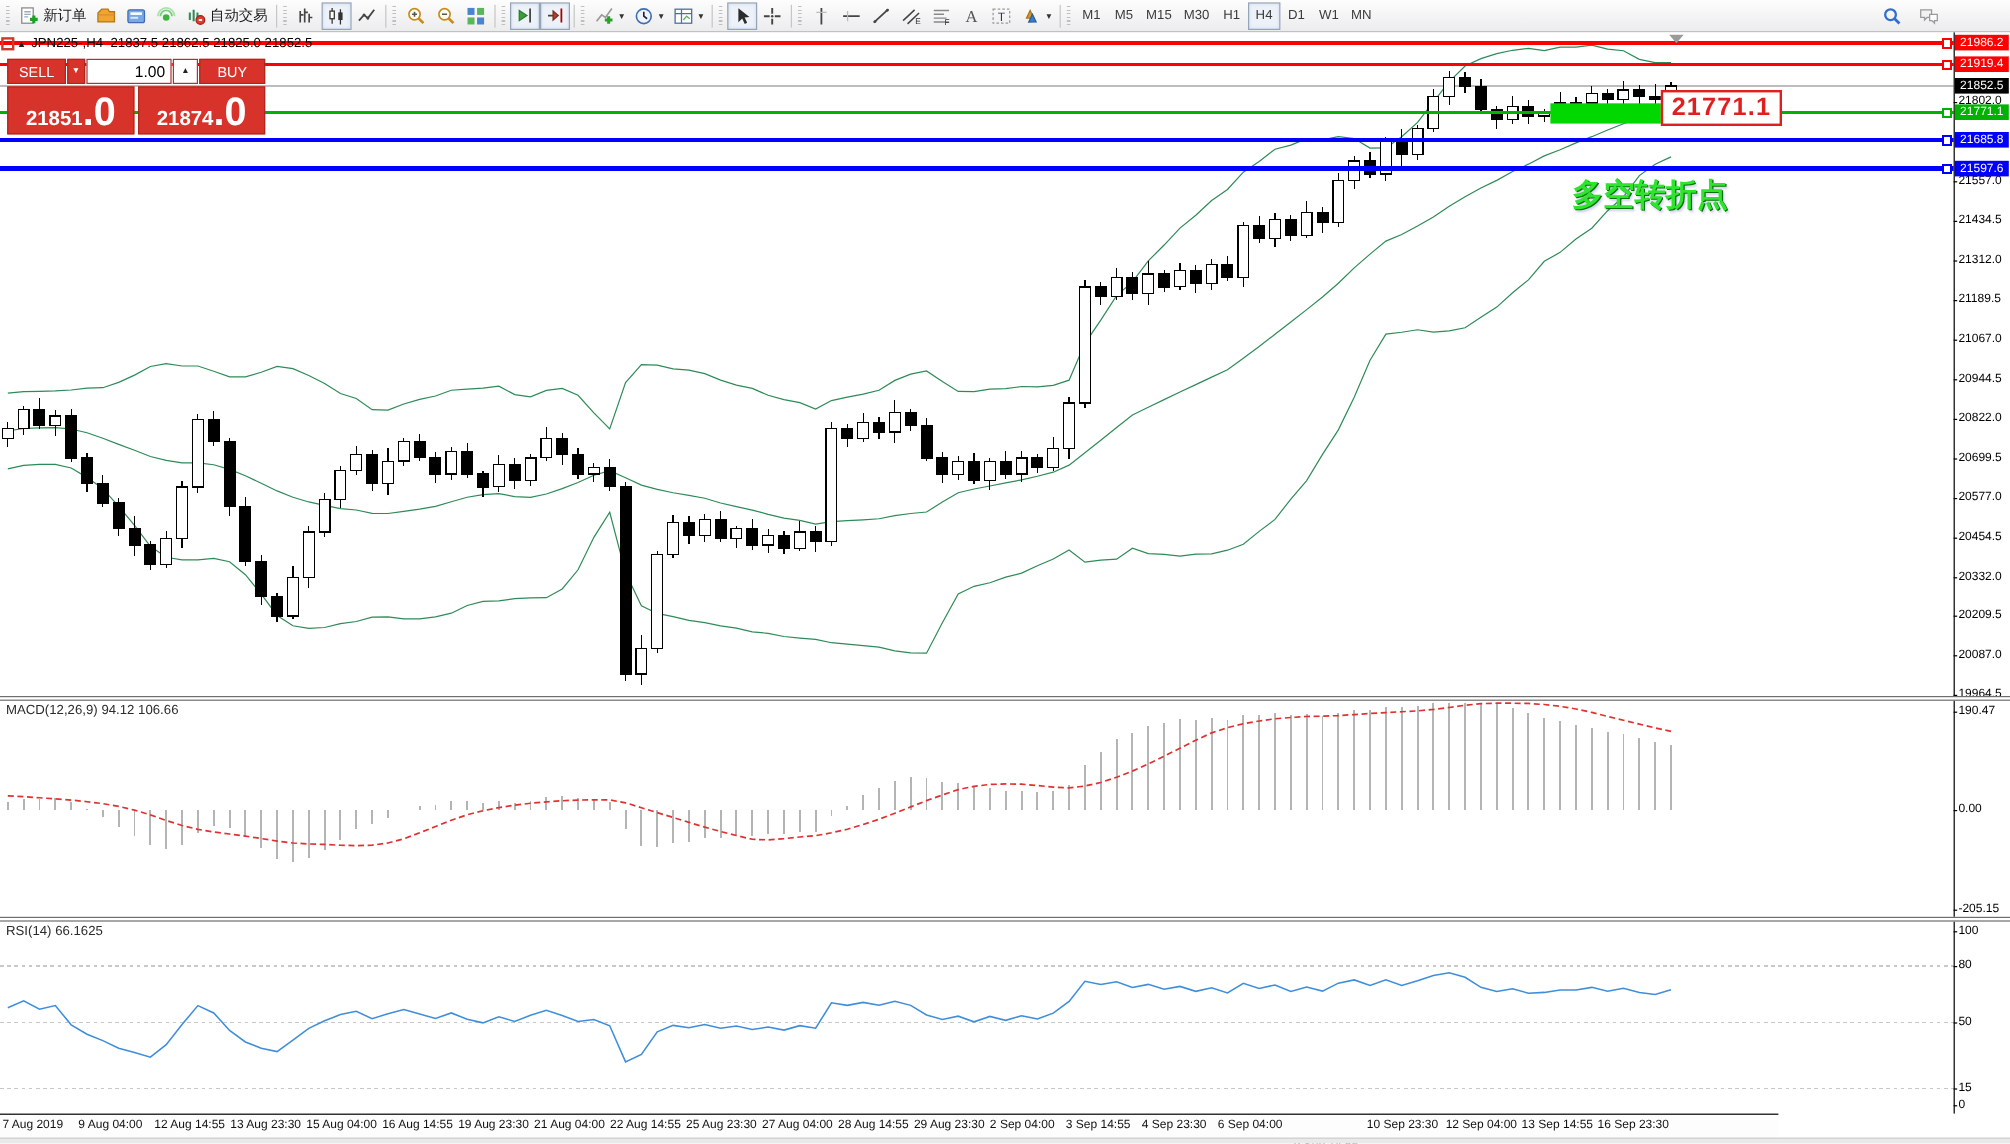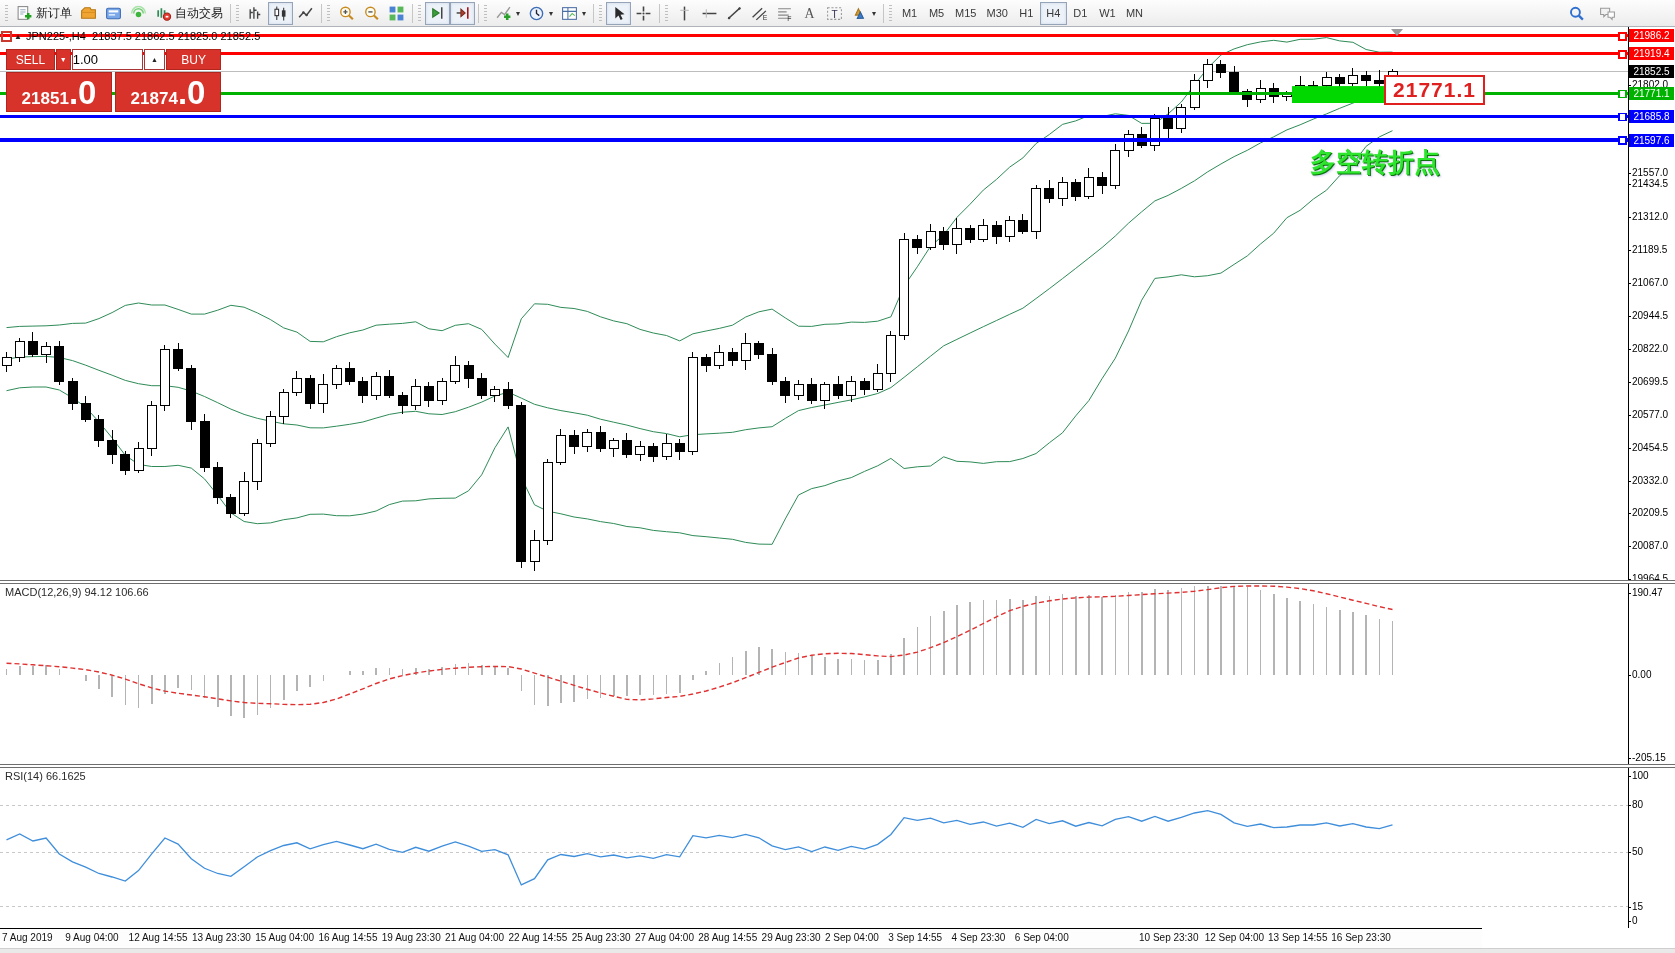--- a/index.html
+++ b/index.html
@@ -38,21 +38,21 @@
   #chart-title{position:absolute;left:26px;top:3px;font-size:11px;color:#000;z-index:7;white-space:nowrap;}
   #chart-title b{font-weight:normal;}
   
   #trade-panel{position:absolute;left:6px;top:22px;width:215px;z-index:8;}
   #tp-row1{display:flex;gap:1px;height:21px;}
   .tp-btn{background:#d8332a;border:1px solid #b0261e;color:#ffffff;font-size:12px;
     display:flex;align-items:center;justify-content:center;font-family:"Liberation Sans",sans-serif;}
   #tp-sell{width:48px;}  #tp-buy{width:54px;}
   #tp-dn{width:13px;background:#d8332a;color:#fff;border:1px solid #b0261e;font-size:7px;
     display:flex;align-items:center;justify-content:center;}
-  #tp-lot{width:65px;border:1px solid #a33;background:#fff;font-size:13px;text-align:left;
+  #tp-lot{width:65px;border:1px solid #a33;background:#fff;font-size:13px;text-align:right;
     padding:0 4px 0 0;font-family:"Liberation Sans",sans-serif;}
   #tp-up{width:20px;background:#fff;color:#222;border:1px solid #a33;font-size:7px;
     display:flex;align-items:center;justify-content:center;}
   #tp-row2{display:flex;gap:3px;margin-top:2px;height:40px;}
   .tp-price{width:106px;background:#d8332a;border:1px solid #b0261e;color:#fff;
     display:flex;align-items:baseline;justify-content:center;box-sizing:border-box;padding-top:2px;}
   .tp-price .pmain{font-size:17px;font-weight:bold;line-height:36px;}
   .tp-price .pfrac{font-size:33px;font-weight:bold;line-height:36px;}
   
   #price-tag{position:absolute;left:1384px;top:48px;width:97px;height:26px;z-index:9;
@@ -673,21 +673,21 @@
       <polyline points="6.5,71.8 19.7,66.0 32.9,73.0 46.1,70.0 59.3,86.0 72.5,93.9 85.7,99.2 98.9,105.5 112.1,109.0 125.3,113.0 138.5,102.6 151.7,85.8 164.9,70.0 178.1,76.1 191.3,90.7 204.5,100.3 217.7,105.5 230.9,108.3 244.1,98.7 257.3,89.0 270.5,82.7 283.7,77.5 296.9,74.8 310.1,80.9 323.3,76.7 336.5,73.3 349.7,77.0 362.9,80.7 376.1,76.1 389.3,81.4 402.5,84.4 415.7,79.3 428.9,83.2 442.1,78.1 455.3,73.9 468.5,78.2 481.7,83.3 494.9,81.6 508.1,86.8 521.3,116.9 534.5,110.7 547.7,91.9 560.9,86.5 574.1,88.5 587.3,85.7 600.5,88.9 613.7,87.0 626.9,89.9 640.1,87.9 653.3,90.4 666.5,86.7 679.7,88.8 692.9,67.7 706.1,69.8 719.3,67.3 732.5,69.7 745.7,66.4 758.9,69.8 772.1,77.8 785.3,81.6 798.5,78.8 811.7,83.5 824.9,79.0 838.1,82.3 851.3,78.4 864.5,81.1 877.7,76.3 890.9,66.5 904.1,49.7 917.3,52.4 930.5,50.1 943.7,54.9 956.9,52.3 970.1,56.3 983.3,54.0 996.5,58.1 1009.7,55.1 1022.9,59.4 1036.1,51.4 1049.3,55.7 1062.5,52.8 1075.7,58.2 1088.9,54.5 1102.1,57.9 1115.3,51.3 1128.5,48.6 1141.7,53.2 1154.9,48.5 1168.1,53.2 1181.3,49.3 1194.5,45.0 1207.7,42.7 1220.9,46.4 1234.1,54.8 1247.3,58.3 1260.5,56.0 1273.7,59.7 1286.9,59.0 1300.1,57.0 1313.3,57.0 1326.5,54.8 1339.7,58.0 1352.9,55.6 1366.1,59.0 1379.3,60.7 1392.5,56.8" fill="none" stroke="#3f8edb" stroke-width="1.3"></polyline>
     </svg>
   <div class="pane-label" style="top:743px">
     <span>RSI(14)</span>
     <span>66.1625</span>
   </div>
 
   <div id="axis-line"></div>
   <div id="price-axis">
       <div class="tick" style="top: 52.2608px;">21802.0</div>
-      <div class="tick" style="top: 118.136px; margin-top: 22px;">21557.0</div>
+      <div class="tick" style="top: 118.136px;">21557.0</div>
       <div class="tick" style="top: 151.074px;">21434.5</div>
       <div class="tick" style="top: 184.012px;">21312.0</div>
       <div class="tick" style="top: 216.95px;">21189.5</div>
       <div class="tick" style="top: 249.888px;">21067.0</div>
       <div class="tick" style="top: 282.825px;">20944.5</div>
       <div class="tick" style="top: 315.763px;">20822.0</div>
       <div class="tick" style="top: 348.701px;">20699.5</div>
       <div class="tick" style="top: 381.639px;">20577.0</div>
       <div class="tick" style="top: 414.577px;">20454.5</div>
       <div class="tick" style="top: 447.514px;">20332.0</div>

